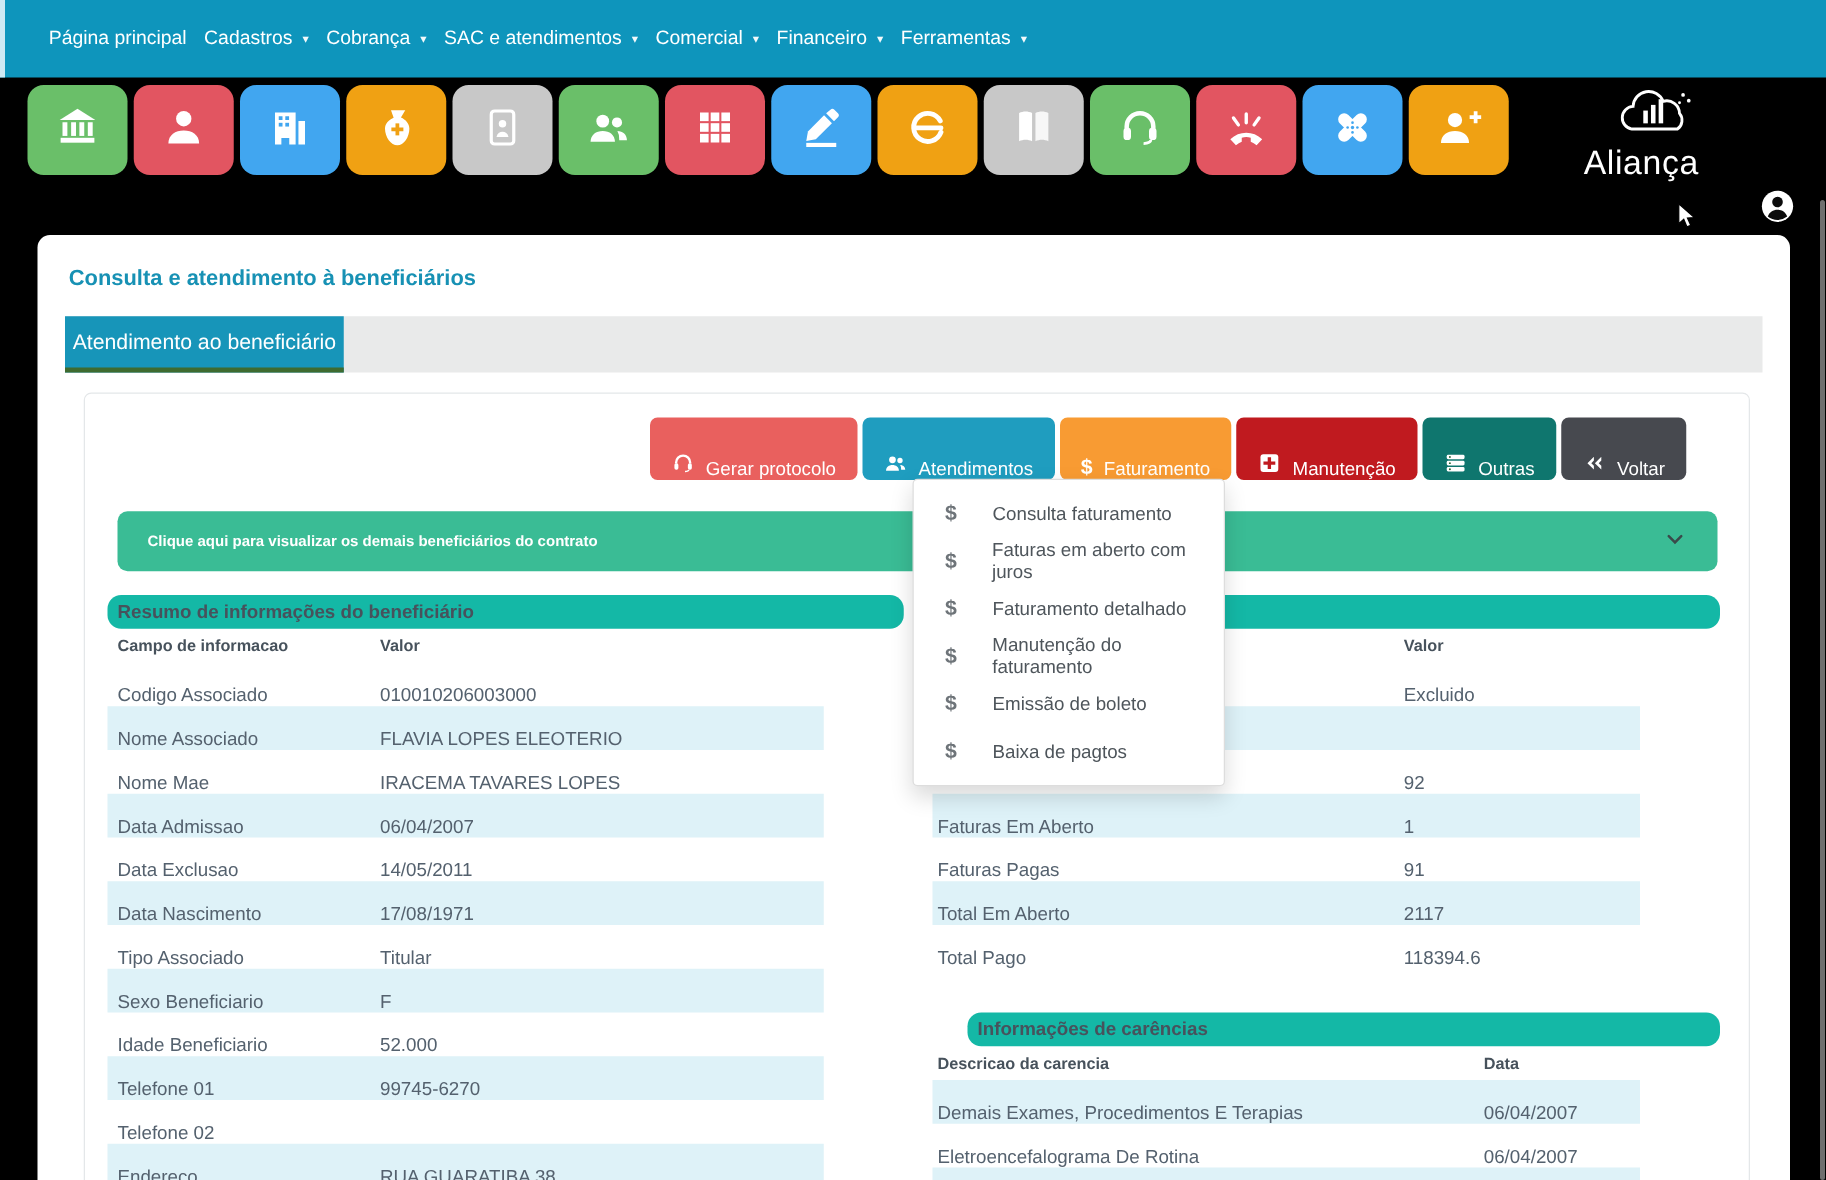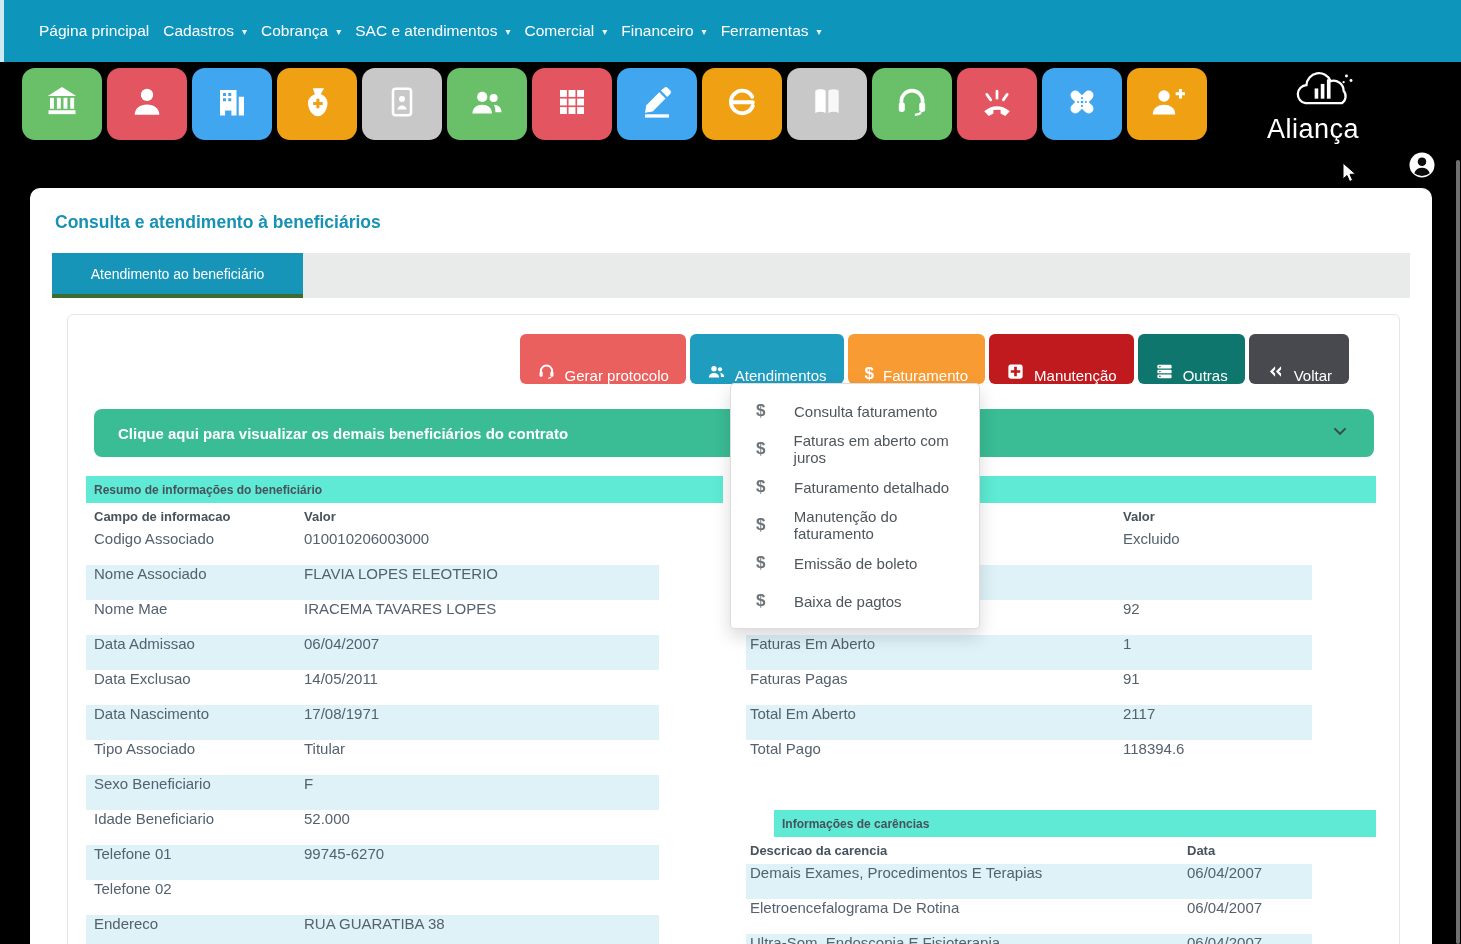--- a/index.html
+++ b/index.html
@@ -25,52 +25,52 @@
   .logo svg { width:78px; height:50px; margin-left:26px; }
   .logo-text { font-size:27px; margin-top:-8px; letter-spacing:.5px; }
   .avatar { position:absolute; left:1407px; top:88px; width:30px; height:30px; cursor:pointer; }
   .cursor { position:absolute; left:1341px; top:100px; }
 
   
   .card { position:absolute; left:30px; top:188px; width:1402px; height:770px;
           background:#fff; border-radius:10px 10px 0 0; }
   .card-title { color:#1791b4; font-size:17.5px; font-weight:bold; padding:24px 0 0 25px; }
   .tabs { margin:20px 22px 0 22px; background:#e9eaea; height:45px; display:flex; }
-  .tab-active { background:#1795b9; color:#fff; font-size:14px; width:251px;
+  .tab-active { background:#1795b9; color:#fff; font-size:17px; width:223px;
                 display:flex; align-items:center; justify-content:center;
                 border-bottom:4px solid #3e6b2f; cursor:pointer; }
 
   .panel { margin:16px 28px 0 37px; width:1333px; min-height:640px;
            border:1px solid #e4e7e9; border-radius:6px; background:#fff; }
 
   
   .toolbar { display:flex; justify-content:flex-end; gap:4px; padding:19px 50px 0 0; }
   .btn { height:50px; border-radius:6px; color:#fff; font-size:15px; display:flex;
          align-items:flex-end; gap:9px; padding:0 17px; cursor:pointer; white-space:nowrap; }
   .btn svg { width:19px; height:19px; }
   .dollar { font-weight:bold; font-size:17px; }
   .tb-red{background:#e9605e}.tb-teal{background:#1f9dbf}.tb-orange{background:#f89b33}
   .tb-darkred{background:#c01a1f}.tb-navy{background:#3f3e72}.tb-green{background:#0f766e}
   .tb-gray{background:#47494f}
 
   
   .banner { margin:25px 25px 0 26px; height:48px; border-radius:8px; background:#3abc95;
             display:flex; align-items:center; justify-content:space-between;
             padding:0 24px; cursor:pointer; }
-  .banner-text { color:#fff; font-weight:bold; font-size:15px; }
+  .banner-text { color:#fff; font-weight:bold; font-size:12px; }
 
   
   .cols { display:flex; margin:19px 0 0 18px; }
   .col-left { width:637px; margin-right:23px; }
   .col-right { width:630px; }
-  .band { height:27px; background:#5eead4; display:flex; align-items:center;
-          font-size:12px; font-weight:bold; color:#47525c; padding-left:8px; }
+  .band { height:27px; background:#14b8a6; display:flex; align-items:center;
+          font-size:15px; font-weight:bold; color:#47525c; padding-left:8px;border-radius:11px; }
   .thead { display:flex; height:27px; align-items:center; font-size:13px;
            font-weight:bold; color:#47525c; }
-  .trow { display:flex; height:35px; align-items:flex-start; font-size:15px; color:#54616e; }
+  .trow { display:flex; height:35px; align-items:flex-end; font-size:15px; color:#54616e; }
   .stripe { background:#def2f8; }
   .col-left .thead, .col-left .trow { width:573px; padding-left:8px; }
   .col-left .tlabel { flex:0 0 210px; }
   .col-right .thead, .col-right .trow { width:566px; padding-left:4px; }
   .col-right .tlabel { flex:0 0 373px; }
   .car-band { margin-top:35px;margin-left:28px; }
   .car .tlabel { flex:0 0 437px; }
 
   
   .menu { position:absolute; left:730px; top:383px; width:250px; background:#fff;

